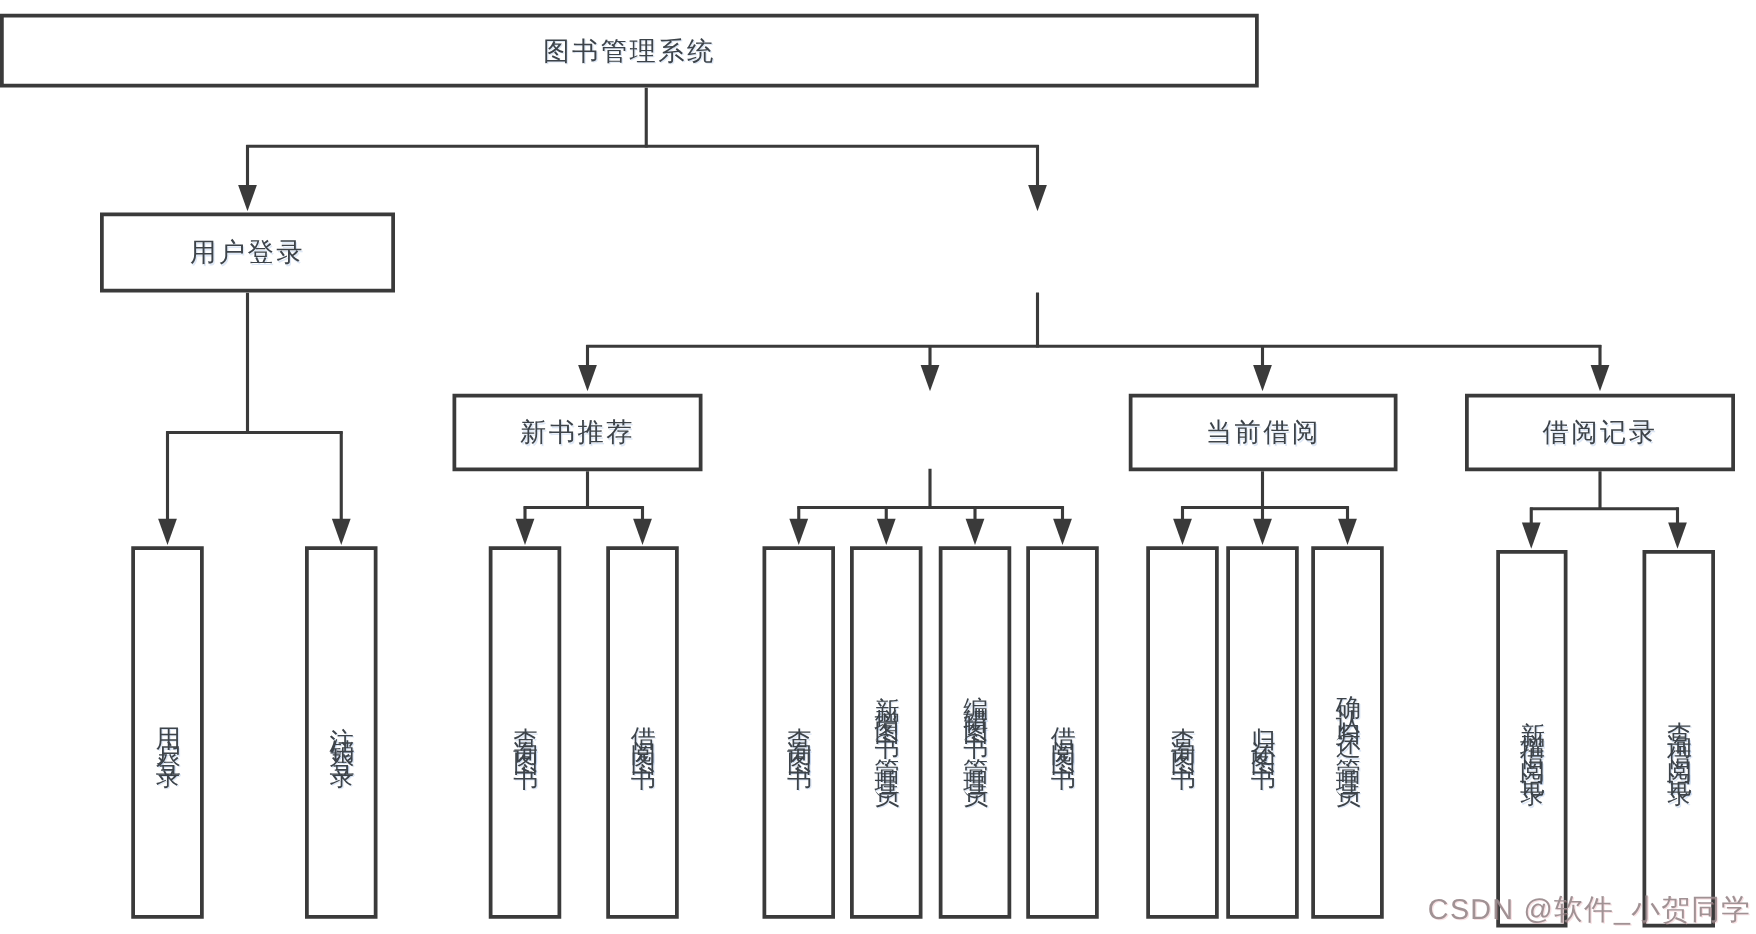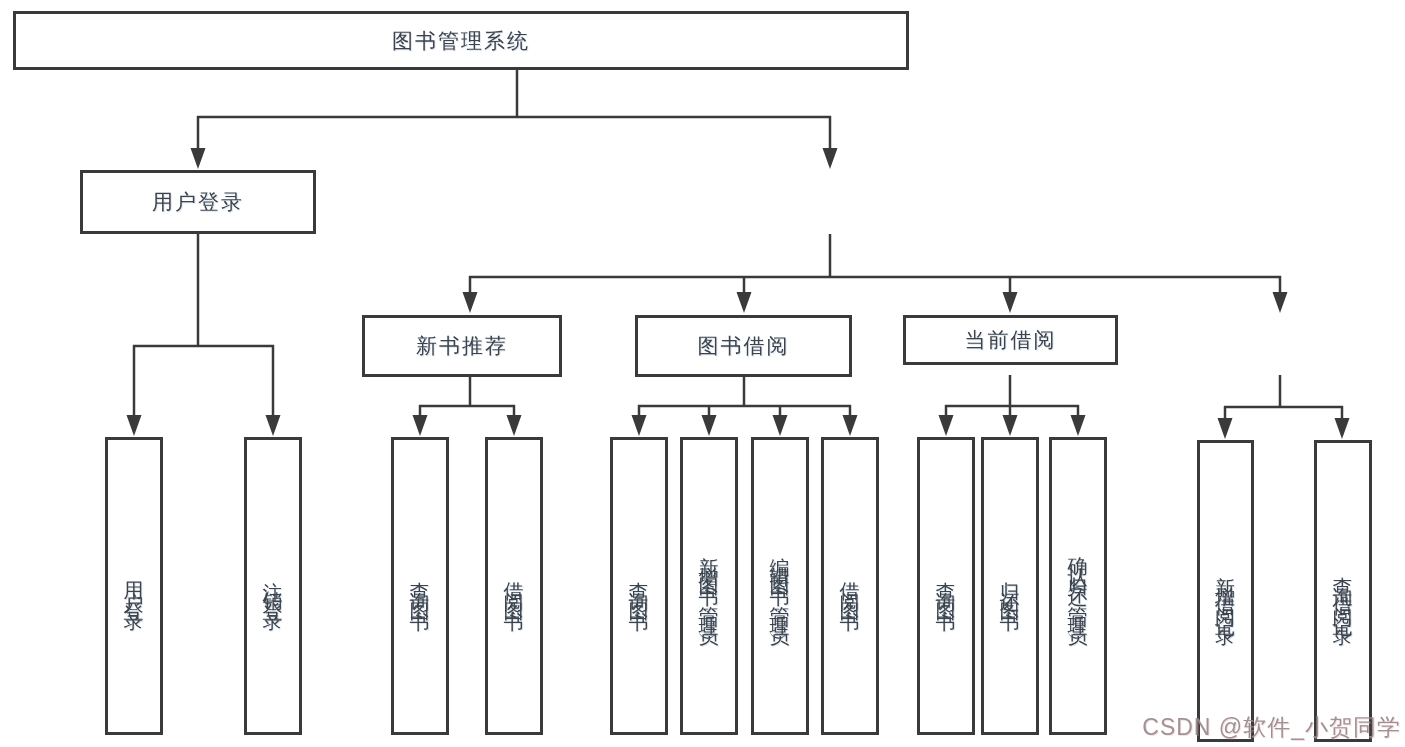--- a/index.html
+++ b/index.html
@@ -96,36 +96,36 @@
       <polygon points="772.5,415 787.5,415 780,436"></polygon>
       <polygon points="842.5,415 857.5,415 850,436"></polygon>
       <polygon points="938.5,415 953.5,415 946,436"></polygon>
       <polygon points="1002.5,415 1017.5,415 1010,436"></polygon>
       <polygon points="1070.5,415 1085.5,415 1078,436"></polygon>
       <polygon points="1217.5,418 1232.5,418 1225,439"></polygon>
       <polygon points="1334.5,418 1349.5,418 1342,439"></polygon>
     </g>
   </svg>
 
-  <div class="node hlabel" style="left:13px;top:11px;width:896px;height:59px">
+  <div class="node hlabel" style="left:0;top:11px;width:1007px;height:59px">
     <span>图书管理系统</span>
   </div>
 
   <div class="node hlabel" style="left:80px;top:170px;width:236px;height:64px">
     <span>用户登录</span>
   </div>
 
   <div class="node hlabel" style="left:362px;top:315px;width:200px;height:62px">
     <span>新书推荐</span>
   </div>
-  <div class="node hlabel" style="left:635px;top:315px;width:217px;height:62px">
-    <span>图书借阅</span>
+  <div class="node hlabel" style="left:903px;top:315px;width:215px;height:62px">
+    <span>当前借阅</span>
   </div>
-  <div class="node hlabel" style="left:903px;top:315px;width:215px;height:50px">
-    <span>当前借阅</span>
+  <div class="node hlabel" style="left:1172px;top:315px;width:216px;height:62px">
+    <span>借阅记录</span>
   </div>
 
   <div class="node leaf" style="left:105px;top:437px;width:58px;height:298px">
     <span>用户登录</span>
   </div>
   <div class="node leaf" style="left:244px;top:437px;width:58px;height:298px">
     <span>注销登录</span>
   </div>
 
   <div class="node leaf" style="left:391px;top:437px;width:58px;height:298px">

